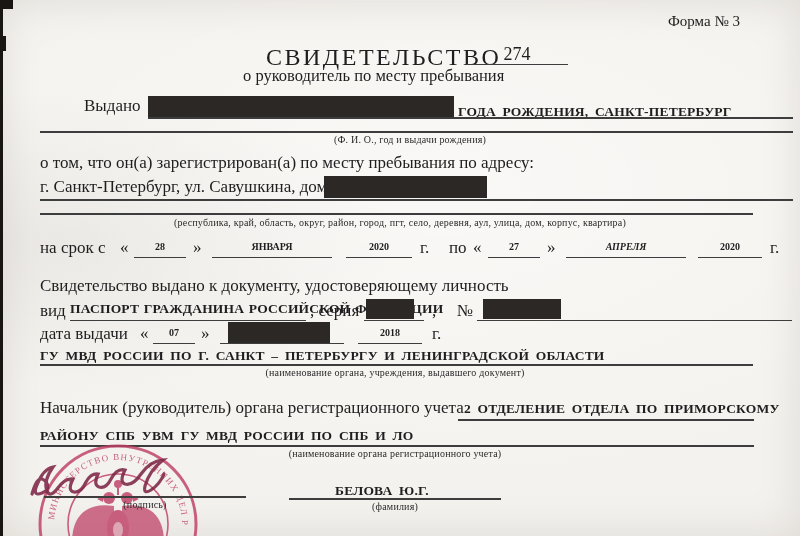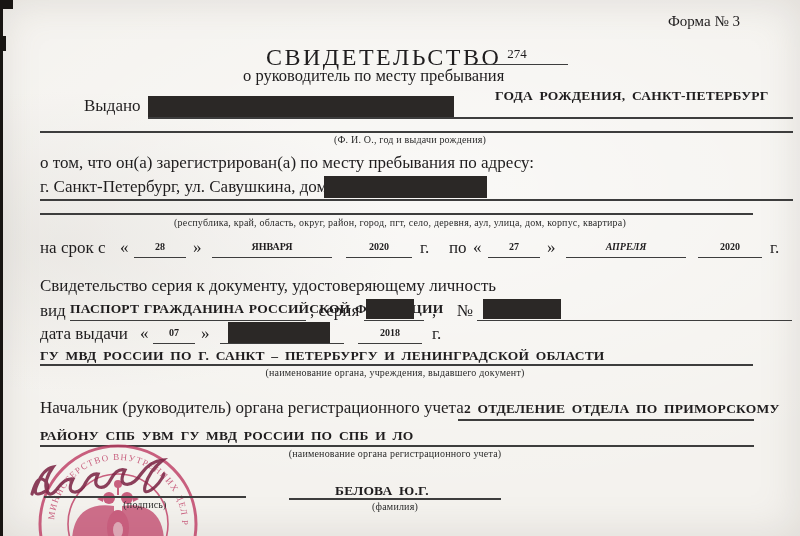--- a/index.html
+++ b/index.html
@@ -30,27 +30,27 @@
 <div class="page">
 
   <div class="abs" style="left:0;top:0;width:3px;height:536px;background:#181512;"></div>
   <div class="abs" style="left:0;top:0;width:13px;height:9px;background:#181512;"></div>
   <div class="abs" style="left:0;top:36px;width:6px;height:15px;background:#181512;"></div>
 
   <div class="abs t15" style="left:668px;top:13px;">Форма № 3</div>
 
   <div class="abs" style="left:266px;top:44px;font-size:24px;letter-spacing:2.5px;">СВИДЕТЕЛЬСТВО</div>
   <div class="abs fld" style="left:466px;top:44px;width:102px;height:20px;">
-    <span style="font-size:13px;">274</span>
+    <span style="font-size:18px;">274</span>
   </div>
   <div class="abs" style="left:243px;top:66px;font-size:16.5px;">о руководитель по месту пребывания</div>
 
   <div class="abs t17" style="left:84px;top:96px;">Выдано</div>
   <div class="abs redact" style="left:148px;top:96px;width:306px;height:21px;"></div>
-  <div class="abs valU" style="left:458px;top:88px;margin-left:37px;">ГОДА РОЖДЕНИЯ, САНКТ-ПЕТЕРБУРГ</div>
+  <div class="abs valU" style="left:458px;top:104px;">ГОДА РОЖДЕНИЯ, САНКТ-ПЕТЕРБУРГ</div>
   <div class="abs rule" style="left:148px;top:117px;width:645px;"></div>
   <div class="abs rule" style="left:40px;top:131px;width:753px;"></div>
   <div class="abs cap" style="left:260px;top:134px;width:300px;">(Ф. И. О., год и выдачи рождения)</div>
 
   <div class="abs t17" style="left:40px;top:177px;">г. Санкт-Петербург, ул. Савушкина, дом</div>
   <div class="abs t17" style="left:40px;top:153px;">о том, что он(а) зарегистрирован(а) по месту пребывания по адресу:</div>
   <div class="abs redact" style="left:324px;top:176px;width:163px;height:22px;"></div>
   <div class="abs rule" style="left:40px;top:199px;width:753px;"></div>
   <div class="abs rule" style="left:40px;top:213px;width:713px;"></div>
   <div class="abs cap" style="left:150px;top:217px;width:500px;">(республика, край, область, округ, район, город, пгт, село, деревня, аул, улица, дом, корпус, квартира)</div>
@@ -75,21 +75,21 @@
   </div>
   <div class="abs t17" style="left:547px;top:238px;">»</div>
   <div class="abs fld" style="left:566px;top:236px;width:120px;height:21px;font-style:italic;">
     <span class="fldv">АПРЕЛЯ</span>
   </div>
   <div class="abs fld" style="left:698px;top:236px;width:64px;height:21px;">
     <span class="fldv">2020</span>
   </div>
   <div class="abs t17" style="left:770px;top:238px;">г.</div>
 
-  <div class="abs t17" style="left:40px;top:276px;">Свидетельство серия к документу, удостоверяющему личность</div>
+  <div class="abs t17" style="left:40px;top:276px;">Свидетельство выдано к документу, удостоверяющему личность</div>
 
   <div class="abs t17" style="left:40px;top:301px;">вид</div>
   <div class="abs fld" style="left:70px;top:299px;width:236px;height:21px;">
     <span class="valU" style="word-spacing:1px;">ПАСПОРТ ГРАЖДАНИНА РОССИЙСКОЙ ФЕДЕРАЦИИ</span>
   </div>
   <div class="abs t17" style="left:310px;top:301px;">, серия</div>
   <div class="abs fld" style="left:364px;top:299px;width:60px;height:21px;">
     <div class="redact" style="width:48px;height:20px;margin-left:2px;"></div>
   </div>
   <div class="abs t17" style="left:432px;top:301px;">,</div>

